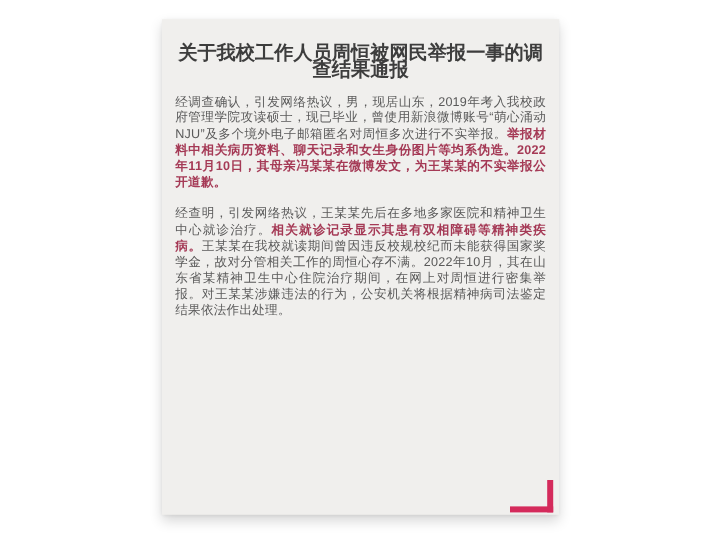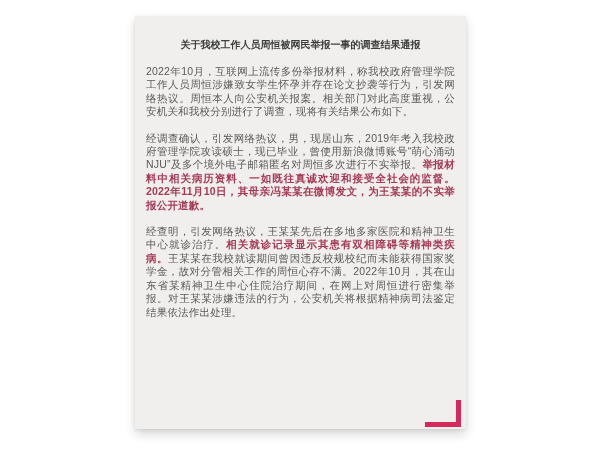--- a/index.html
+++ b/index.html
@@ -16,38 +16,37 @@
     background:var(--page-bg);
     font-family:"Liberation Sans","DejaVu Sans",sans-serif;
   }
   .notice-card{
     position:absolute;left:135px;top:16px;width:331px;height:413px;
     box-sizing:border-box;padding:19px 11px 16px;
     background:var(--panel-bg);
     box-shadow:0 5px 10px rgba(0,0,0,0.16),0 1px 3px rgba(0,0,0,0.08);
   }
   .notice-title{
-    margin:3px 0 0;font-size:10px;line-height:14px;font-weight:700;
+    margin:3px 0 0;font-size:16px;line-height:14px;font-weight:700;
     text-align:center;color:var(--title-text);
   }
   .notice-body p{
     margin:13px 0 0;font-size:10.5px;line-height:13.4px;
     color:var(--body-text);text-align:justify;letter-spacing:0.2px;
   }
   .em{color:var(--highlight-red);font-weight:700;}
   .corner-bracket{
     position:absolute;right:5px;bottom:2px;width:31px;height:22px;
     border-right:5px solid var(--bracket-red);
     border-bottom:5px solid var(--bracket-red);
   }
 </style>
 </head>
 <body>
 
 <div class="notice-card">
   <h1 class="notice-title">关于我校工作人员周恒被网民举报一事的调查结果通报</h1>
   <div class="notice-body">
-      <p><span>2022年10月，互联网上流传多份举报材料，称我校政府管理学院工作人员周恒涉嫌致女学生怀孕并存在论文抄袭等行为，引发网络热议。周恒本人向公安机关报案。相关部门对此高度重视，公安机关和我校分别进行了调查，现将有关结果公布如下。</span></p>
-      <p><span>经调查确认，引发网络热议，男，现居山东，2019年考入我校政府管理学院攻读硕士，现已毕业，曾使用新浪微博账号“萌心涌动NJU”及多个境外电子邮箱匿名对周恒多次进行不实举报。</span><span class="em">举报材料中相关病历资料、一如既往真诚欢迎和接受全社会的监督。2022年11月10日，其母亲冯某某在微博发文，为王某某的不实举报公开道歉。</span></p>
+      <p><span>经调查确认，引发网络热议，男，现居山东，2019年考入我校政府管理学院攻读硕士，现已毕业，曾使用新浪微博账号“萌心涌动NJU”及多个境外电子邮箱匿名对周恒多次进行不实举报。</span><span class="em">举报材料中相关病历资料、聊天记录和女生身份图片等均系伪造。2022年11月10日，其母亲冯某某在微博发文，为王某某的不实举报公开道歉。</span></p>
       <p><span>经查明，引发网络热议，王某某先后在多地多家医院和精神卫生中心就诊治疗。</span><span class="em">相关就诊记录显示其患有双相障碍等精神类疾病。</span><span>王某某在我校就读期间曾因违反校规校纪而未能获得国家奖学金，故对分管相关工作的周恒心存不满。2022年10月，其在山东省某精神卫生中心住院治疗期间，在网上对周恒进行密集举报。对王某某涉嫌违法的行为，公安机关将根据精神病司法鉴定结果依法作出处理。</span></p>
     </div>
   <div class="corner-bracket"></div>
 </div>
 
 </body></html>

